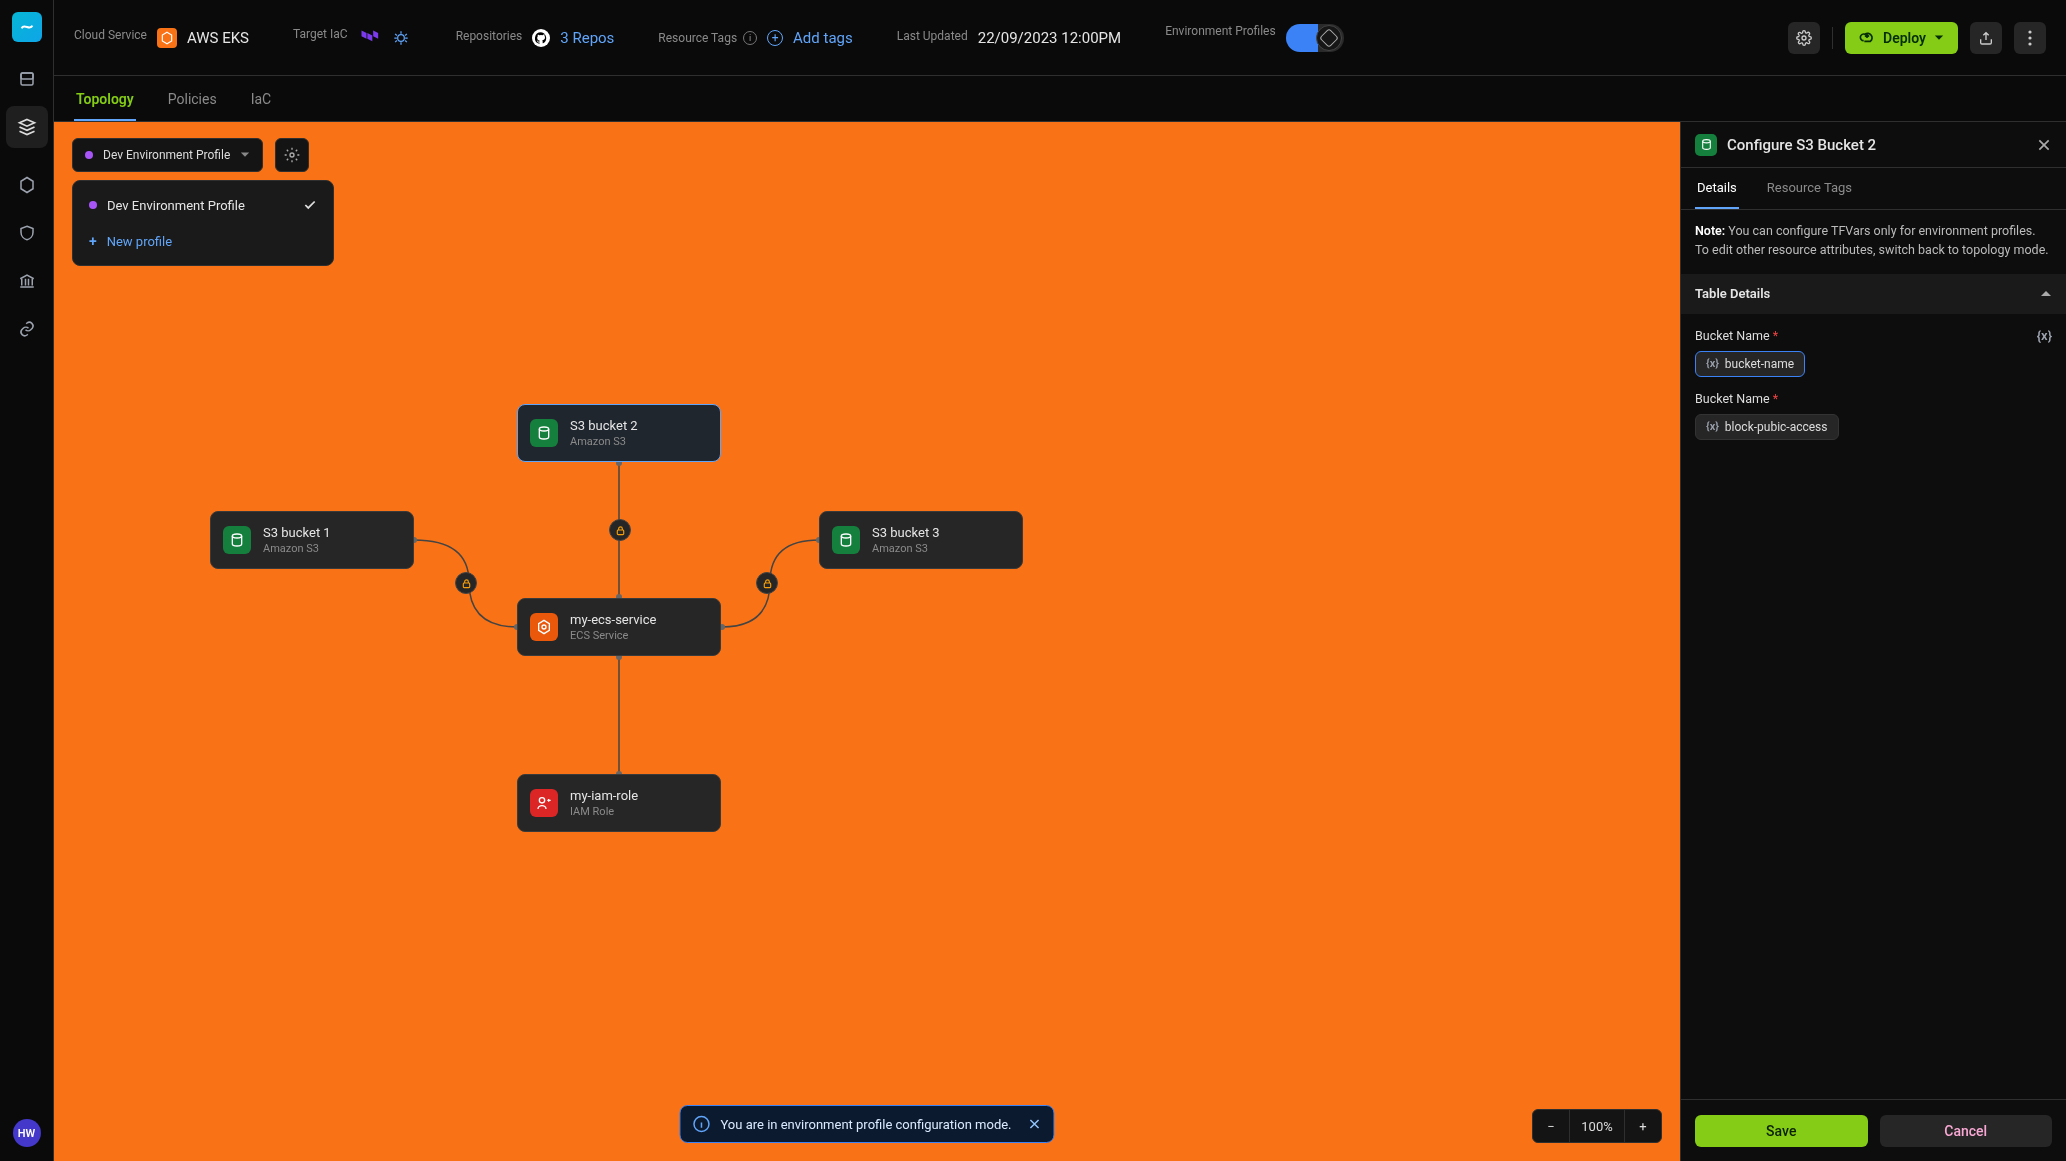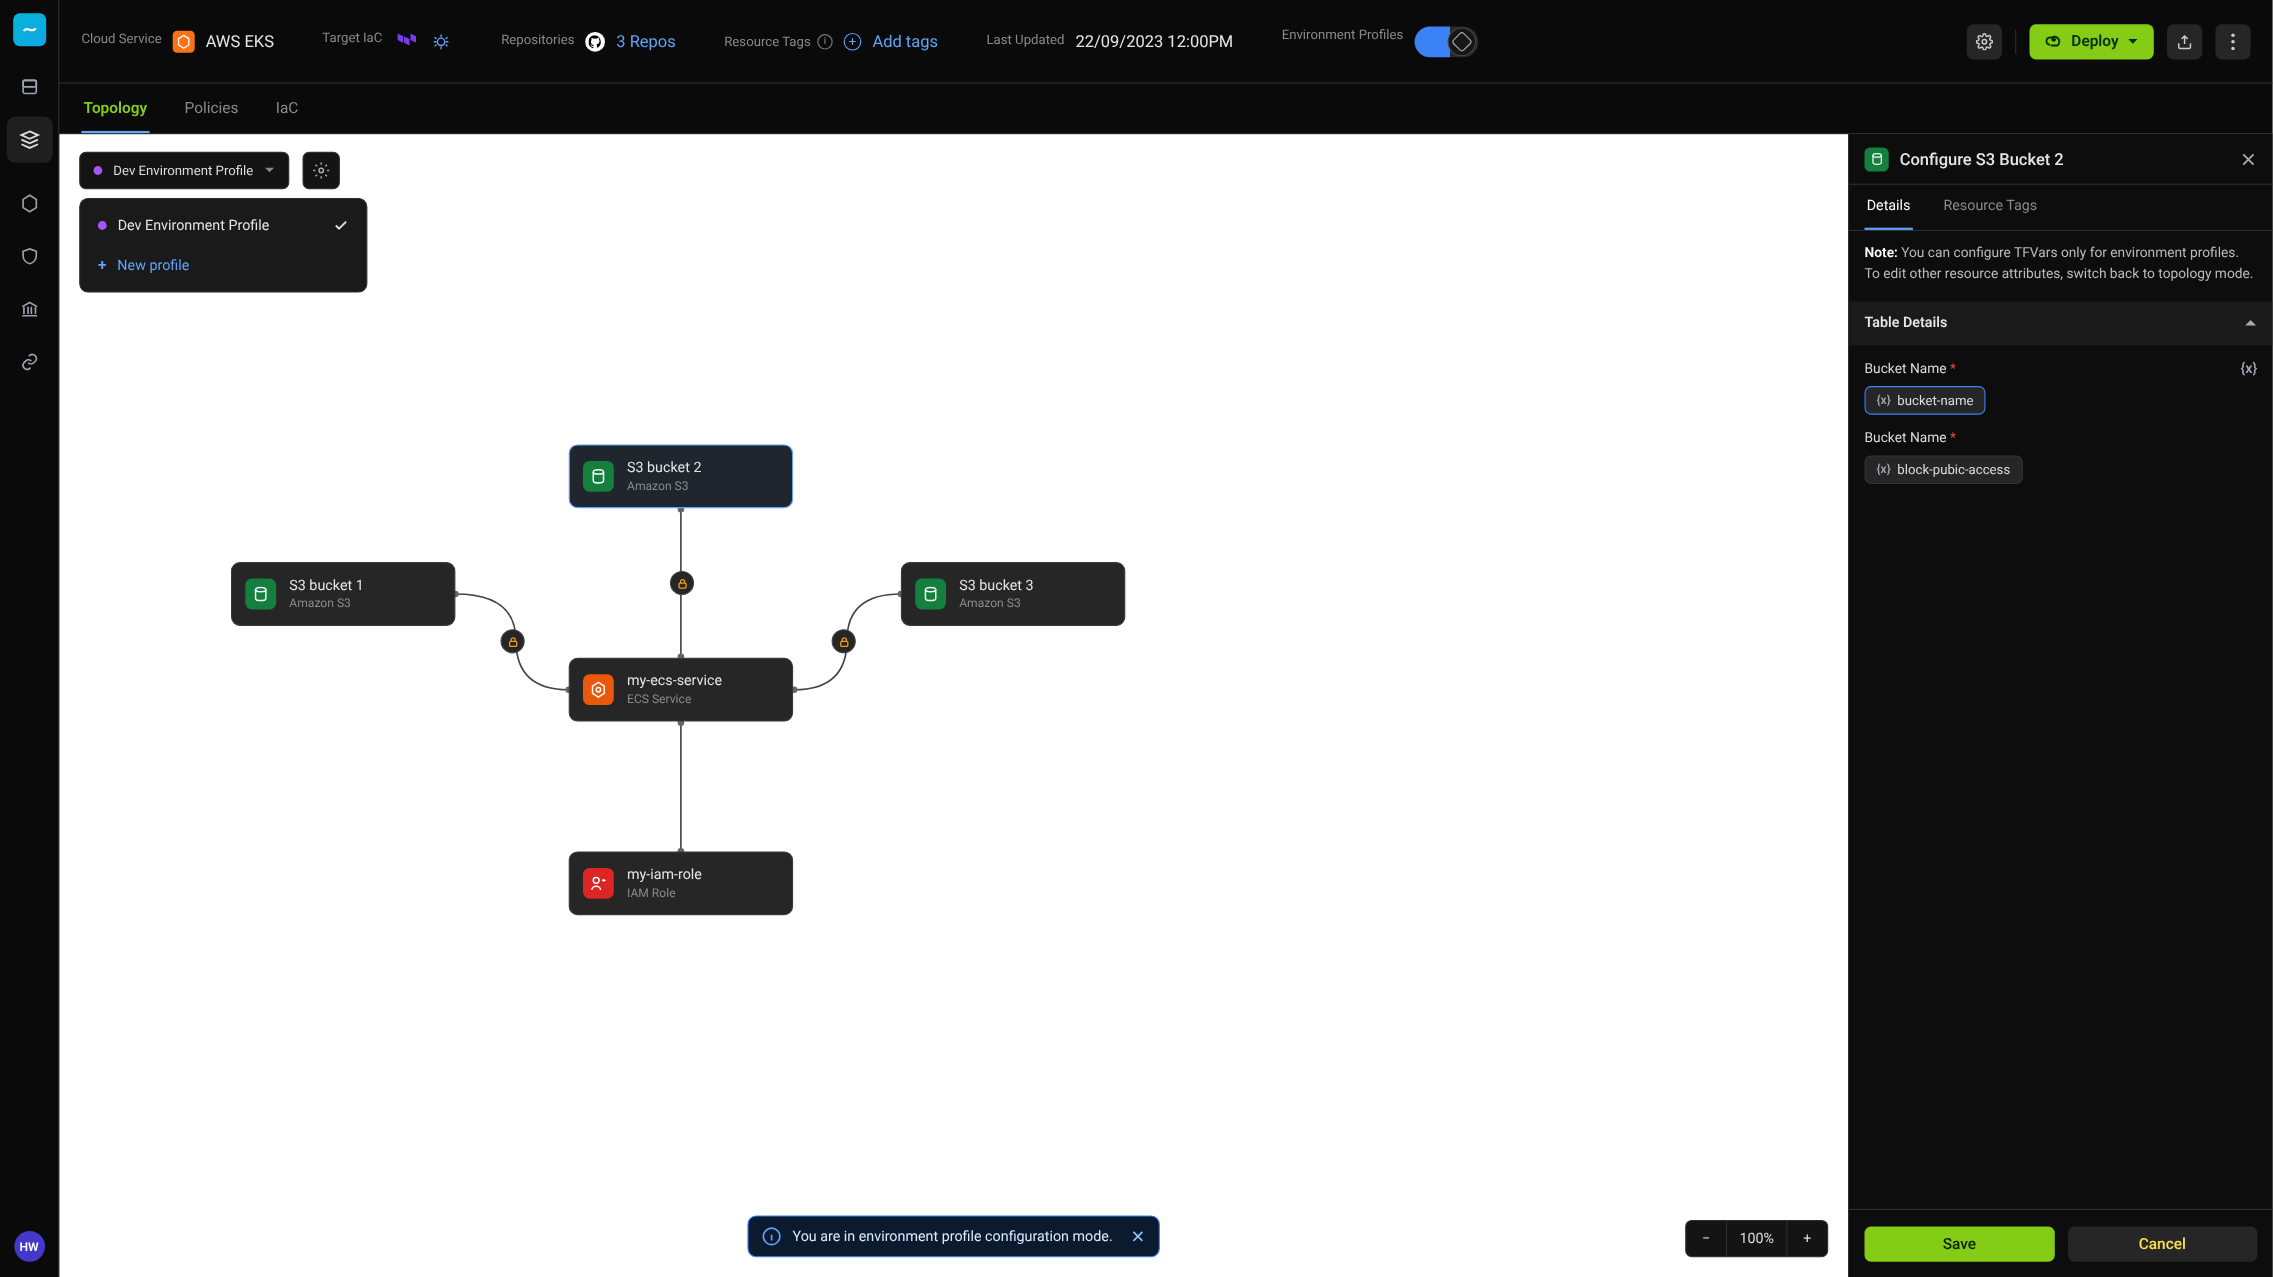--- a/index.html
+++ b/index.html
@@ -58,21 +58,21 @@
   .vbar{width:1px;height:22px;background:var(--border)}
   .deploy{height:32px;border-radius:6px;background:var(--green);color:#052e05;font-weight:600;display:flex;align-items:center;gap:8px;padding:0 14px;font-size:14px}
 
   
   .tabs{height:46px;display:flex;align-items:flex-end;padding:0 20px;border-bottom:1px solid var(--border);gap:30px}
   .tab{padding:0 2px 12px;color:var(--muted);font-size:14px;border-bottom:2px solid transparent}
   .tab.active{color:#84cc16;font-weight:600;border-bottom-color:var(--blue)}
 
   
   .workspace{flex:1;display:flex;min-height:0}
-  .canvas-wrap{flex:1;position:relative;min-width:0;background:#ffffff}
+  .canvas-wrap{flex:1;position:relative;min-width:0;background:#f97316}
 
   
   .prof-row{position:absolute;left:18px;top:16px;display:flex;gap:12px;z-index:5}
   .prof-btn{height:34px;border:1px solid var(--border);border-radius:6px;background:#141414;display:flex;align-items:center;gap:10px;padding:0 12px;font-size:12px;color:#ddd}
   .mdot{width:8px;height:8px;border-radius:50%;background:var(--magenta)}
   .gear-btn{width:34px;height:34px;border:1px solid var(--border);border-radius:6px;background:#141414;display:flex;align-items:center;justify-content:center;color:#aaa}
   .prof-menu{position:absolute;left:18px;top:58px;width:262px;background:#1a1a1a;border:1px solid var(--border);border-radius:8px;padding:6px;z-index:5}
   .prof-item{height:36px;display:flex;align-items:center;gap:10px;padding:0 10px;font-size:13px;border-radius:6px;justify-content:space-between}
   .prof-item .l{display:flex;align-items:center;gap:10px}
   .prof-new{color:var(--blue)}
@@ -116,21 +116,21 @@
   .section-h{height:40px;margin:0 -14px;padding:0 14px;background:#1a1a1a;display:flex;align-items:center;justify-content:space-between;font-size:13px;font-weight:600}
   .field-label{font-size:12.5px;color:#ddd}
   .req{color:#ef4444}
   .vx{color:#9CA3AF;font-size:13px;font-weight:600}
   .chip{display:inline-flex;align-items:center;gap:6px;height:26px;padding:0 10px;background:#262626;border-radius:6px;font-size:12px;color:#ddd;border:1px solid #333}
   .chip .vx{font-size:11px}
   .chip.sel{border-color:var(--accent)}
   .p-foot{height:62px;border-top:1px solid var(--border);display:flex;align-items:center;justify-content:flex-end;gap:12px;padding:0 14px}
   .btn{height:32px;border-radius:6px;display:flex;align-items:center;justify-content:center;font-size:14px;font-weight:500;flex:1}
   .btn.save{background:var(--green);color:#0b2003}
-  .btn.cancel{background:#262626;color:#fde047}
+  .btn.cancel{background:#262626;color:#f9a8d4}
 
   svg{display:block}
 </style>
 </head>
 <body>
 
 <div class="app">
 
   <div class="rail">
     <div class="logo">

